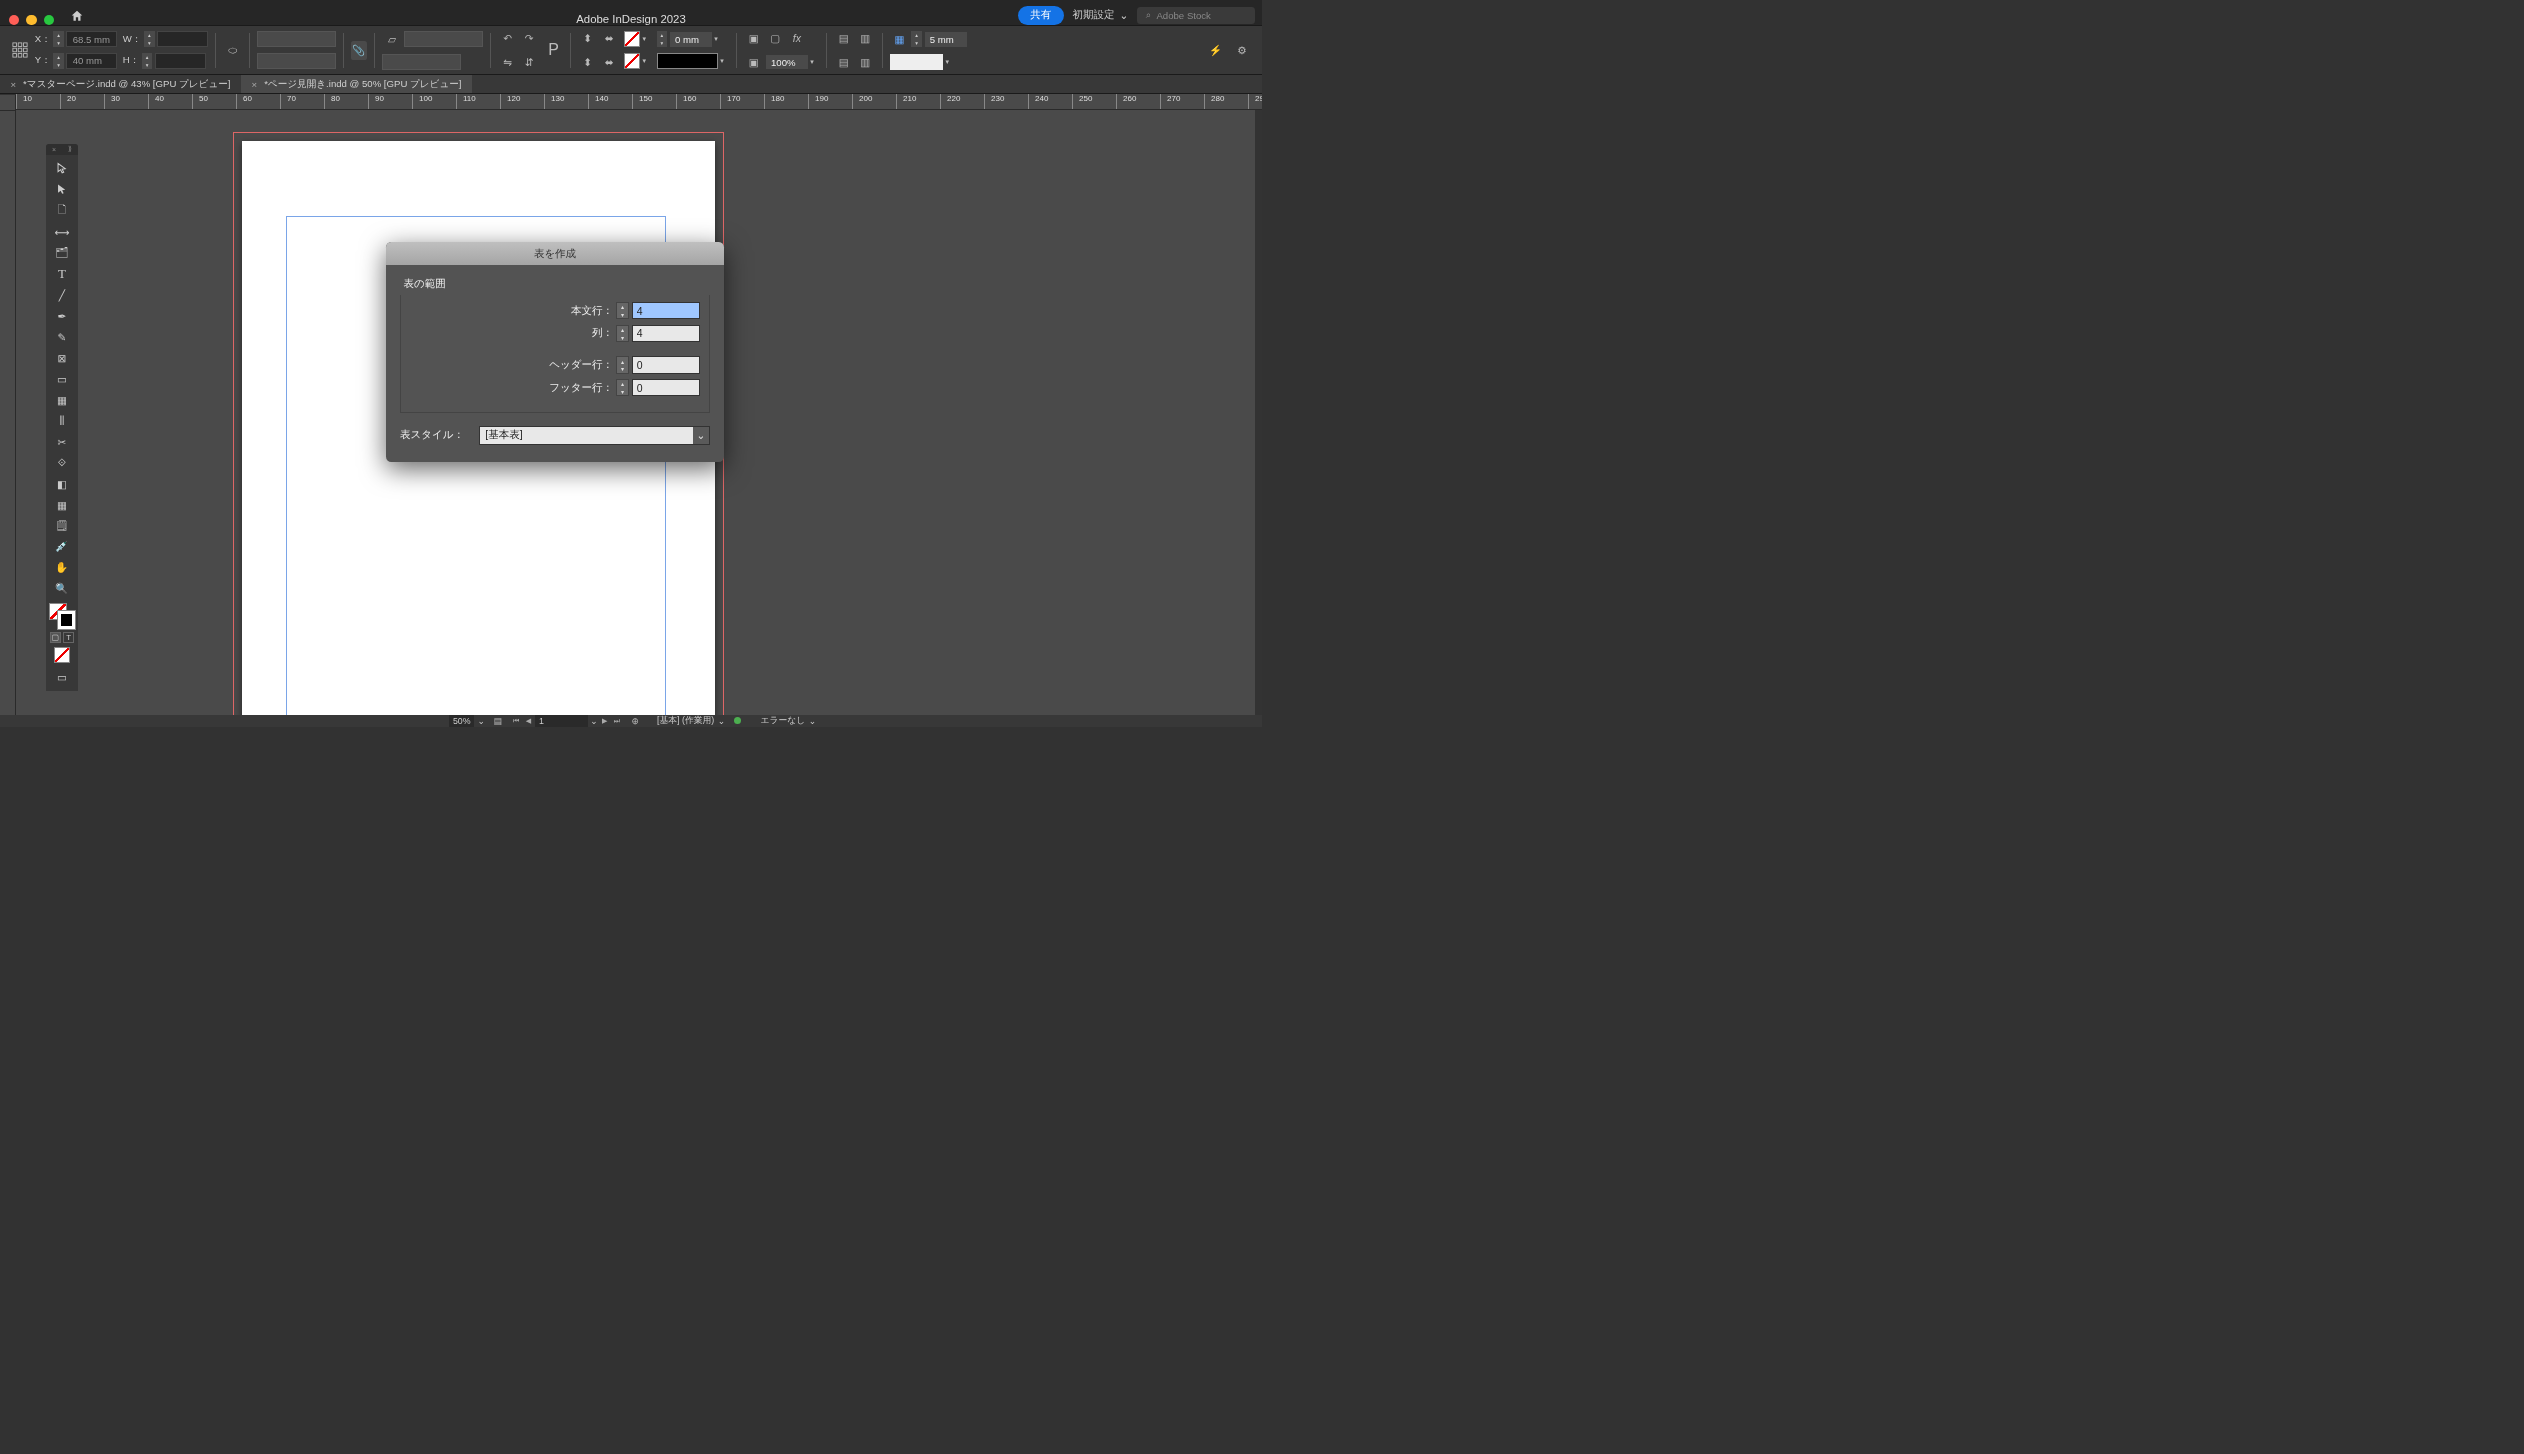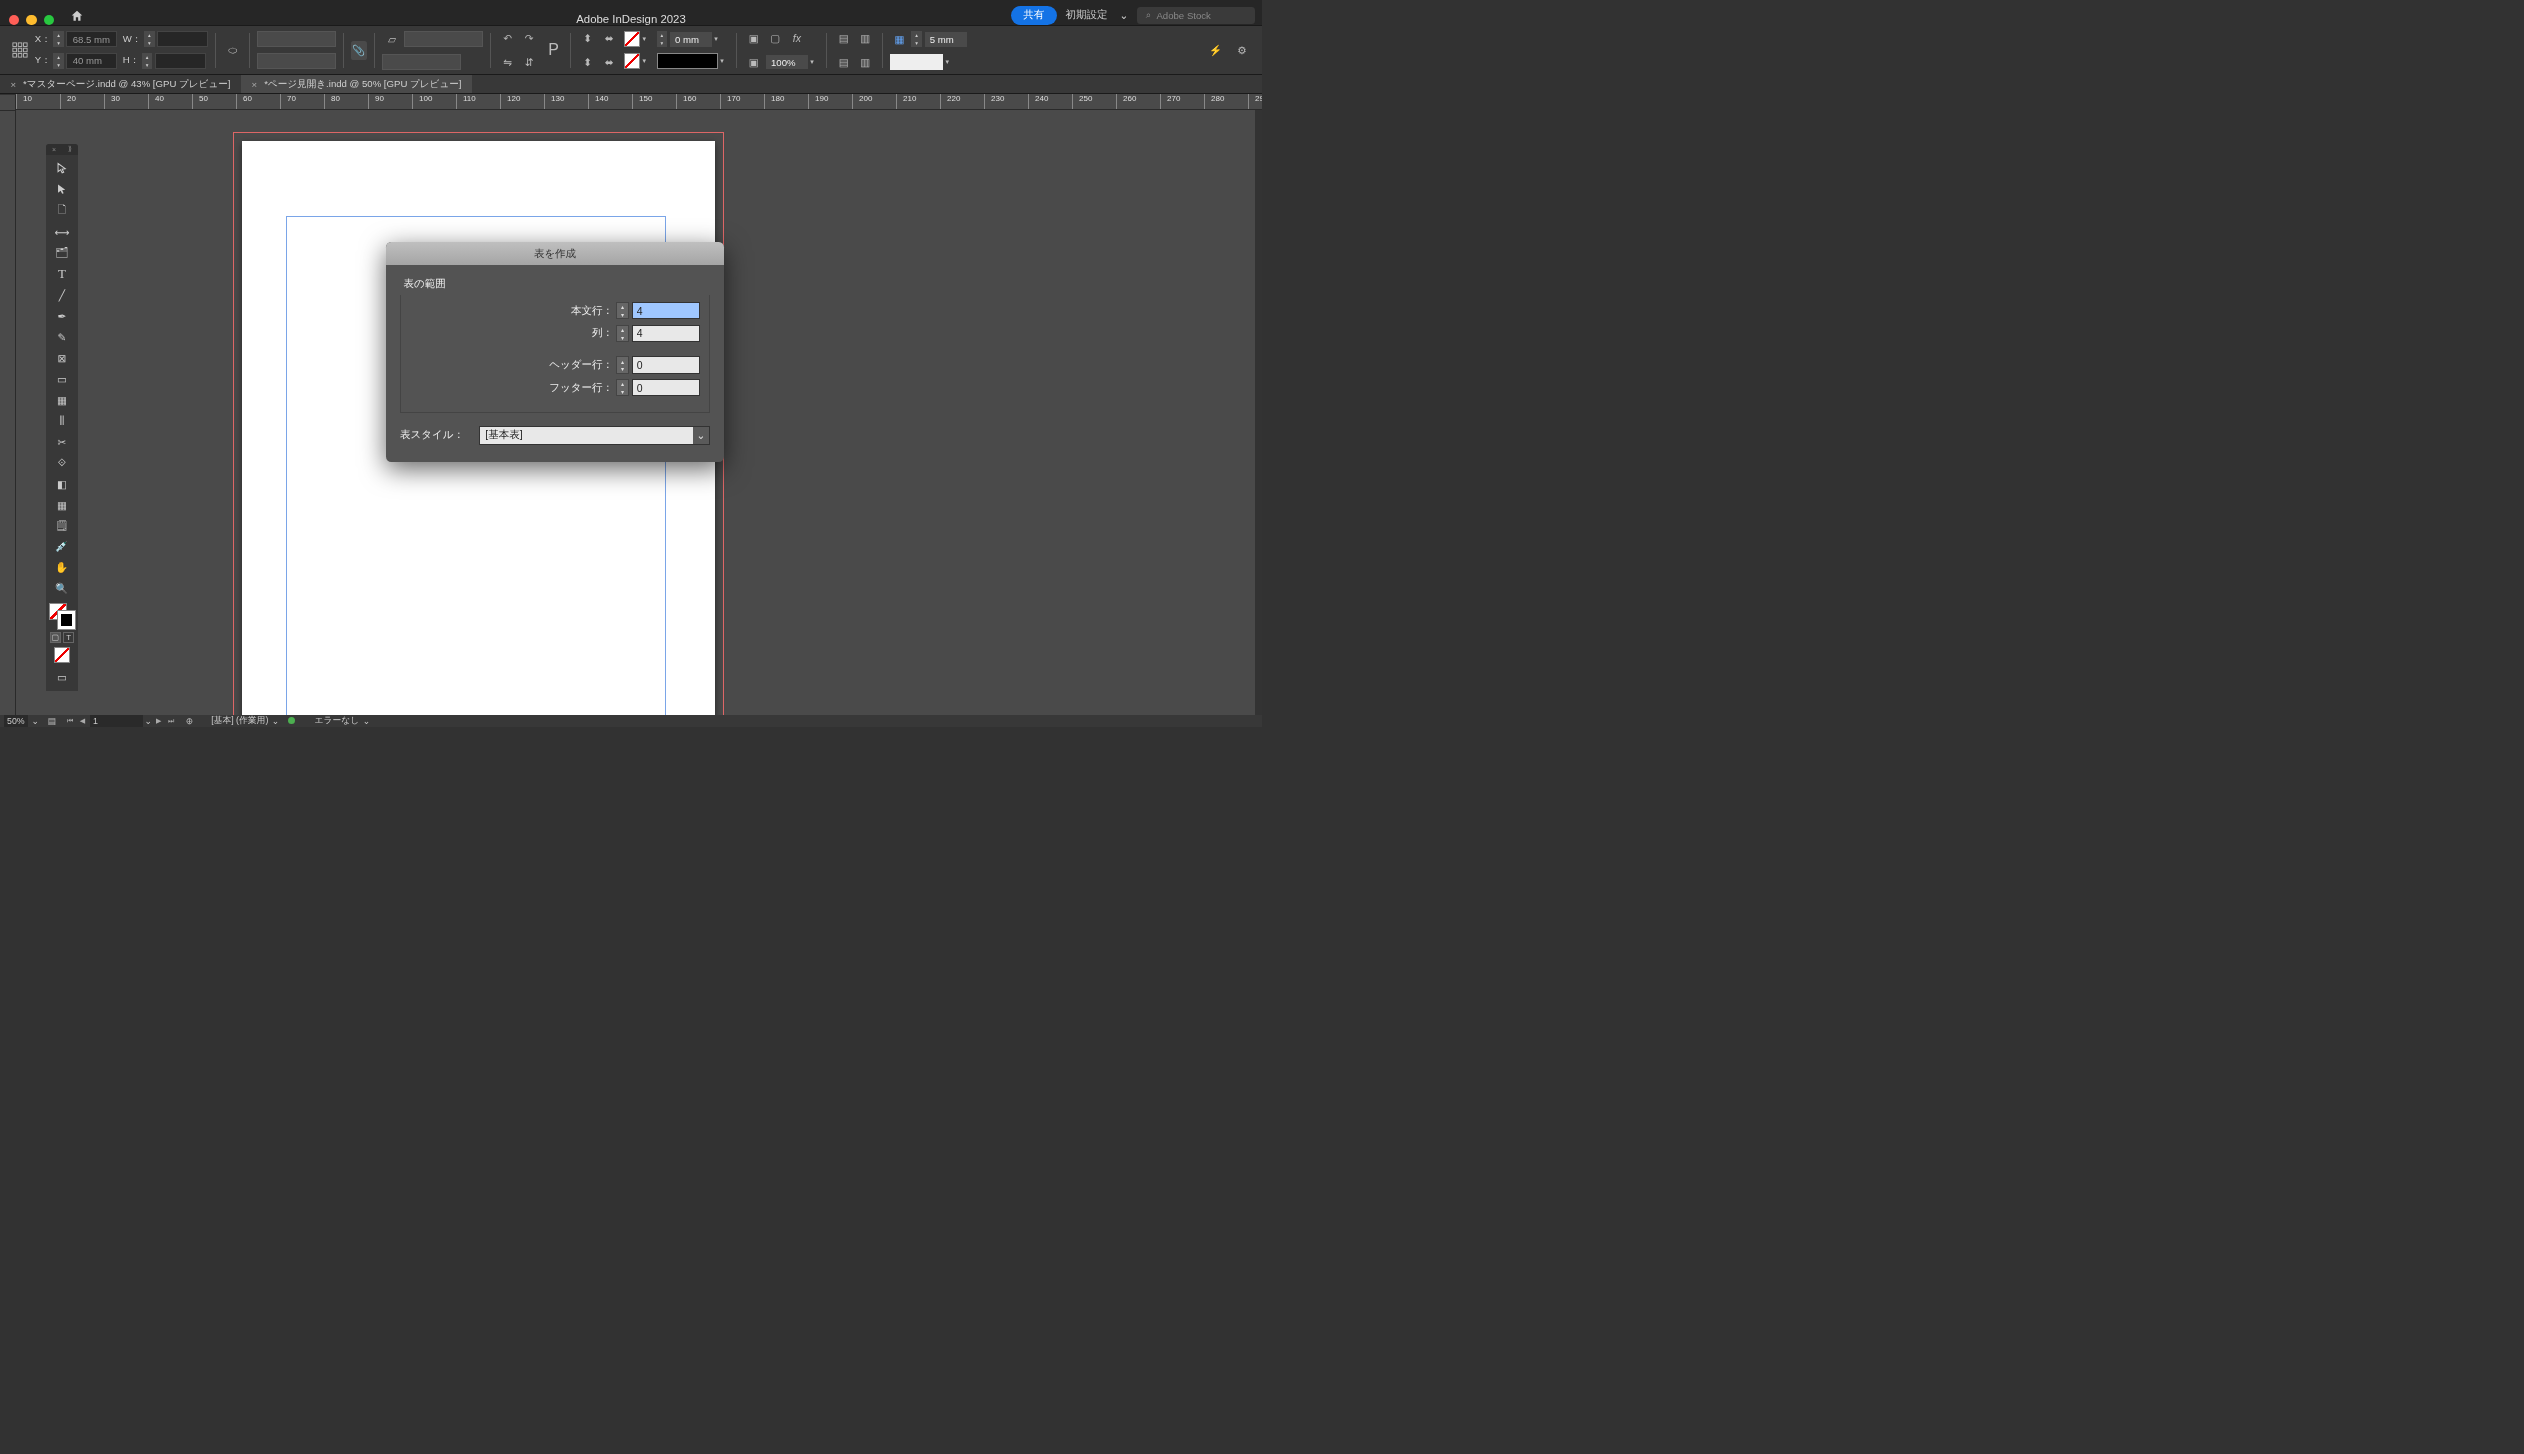--- a/index.html
+++ b/index.html
@@ -7,21 +7,21 @@
 
 
 .title-bar { height: 26px; background: #262626; display: flex; align-items: flex-end; position: relative; border-bottom: 0.9px solid #1a1a1a; }
 .traffic { display: flex; gap: 7px; margin-left: 8.8px; }
 .tl { width: 10.5px; height: 10.5px; border-radius: 50%; }
 .tl.r { background: #ff5f57; } .tl.y { background: #febc2e; } .tl.g { background: #28c840; }
 .home-btn { margin-left: 16px; color: #ccc; cursor: pointer; }
 .app-title { position: absolute; left: 50%; transform: translateX(-50%); color: #ddd; font-size: 11.4px; }
 .title-right { position: absolute; right: 7px; display: flex; align-items: center; gap: 8.8px; }
 .share-btn { background: #1473e6; color: #fff; padding: 2.6px 12.3px; border-radius: 12.3px; font-size: 10.5px; cursor: pointer; }
-.dropdown { color: #ccc; font-size: 10.5px; cursor: pointer; display: flex; align-items: center; gap: 12px; }
+.dropdown { color: #ccc; font-size: 10.5px; cursor: pointer; display: flex; align-items: center; gap: 5px; }
 .search-box { background: #3a3a3a; padding: 2.6px 8.8px; border-radius: 3.5px; color: #888; width: 118px; display: flex; align-items: center; gap: 5.3px; font-size: 9.6px; }
 
 
 .control-bar { height: 49px; background: #383838; display: flex; align-items: center; padding: 0 10.5px; gap: 5.3px; position: relative; border-bottom: 0.9px solid #1a1a1a; }
 .ctrl-icon { width: 19px; height: 19px; display: flex; align-items: center; justify-content: center; color: #bbb; cursor: pointer; }
 .ctrl-field { display: flex; align-items: center; gap: 2.6px; }
 .ctrl-label { color: #ccc; font-size: 9.6px; }
 .ctrl-input { background: #262626; border: 0.9px solid #444; color: #999; padding: 1.8px 5.3px; width: 51px; font-size: 9.6px; height: 16px; }
 .ctrl-stack { display: flex; flex-direction: column; gap: 5.3px; }
 .spin { width: 10.5px; height: 16px; background: #4a4a4a; display: flex; flex-direction: column; }
@@ -80,21 +80,21 @@
 .spinner { width: 12.3px; height: 17.5px; background: #666; display: flex; flex-direction: column; border: 0.9px solid #444; }
 .spinner span { flex: 1; display: flex; align-items: center; justify-content: center; font-size: 6.1px; color: #ddd; }
 .fld-input { width: 68px; height: 17.5px; background: #e8e8e8; border: 0.9px solid #333; color: #222; padding: 0 3.5px; font-size: 10.5px; }
 .fld-input.sel { background: #9fc7ff; }
 .style-row { display: flex; align-items: center; gap: 15px; margin-top: 12.3px; }
 .style-row label { font-size: 10.5px; color: #eee; }
 .style-select { flex: 1; height: 19px; background: #e8e8e8; border: 0.9px solid #333; color: #222; padding: 0 5.3px; display: flex; align-items: center; position: relative; }
 .style-select::after { content: '⌄'; position: absolute; right: 0; top: 0; width: 16px; height: 100%; background: #5a5a5a; color: #ddd; display: flex; align-items: center; justify-content: center; }
 
 
-.status-bar { position: absolute; left: 0; right: 0; bottom: 0; height: 12.3px; background: #383838; display: flex; align-items: center; font-size: 8.8px; color: #ccc; gap: 3.5px; padding-left: 3.5px; z-index: 30; }
+.status-bar { position: absolute; left: 0; right: 0; bottom: 0; height: 12.3px; background: #383838; display: flex; align-items: center; font-size: 8.8px; color: #ccc; gap: 3.5px; padding-left: 3.5px; z-index: 30; justify-content: center; }
 .status-field { background: #2a2a2a; padding: 0 3.5px; height: 11.4px; display: flex; align-items: center; }
 .page-nav { display: flex; align-items: center; gap: 1.8px; }
 .nav-btn { width: 10.5px; height: 10.5px; display: flex; align-items: center; justify-content: center; color: #aaa; font-size: 7px; }
 .green-dot { width: 7px; height: 7px; border-radius: 50%; background: #4caf50; margin-left: 5.3px; }
 
 .right-scroll { position: absolute; right: 0; top: 110px; bottom: 12.3px; width: 7px; background: #333; }
 </style>
 </head>
 <body>
 

